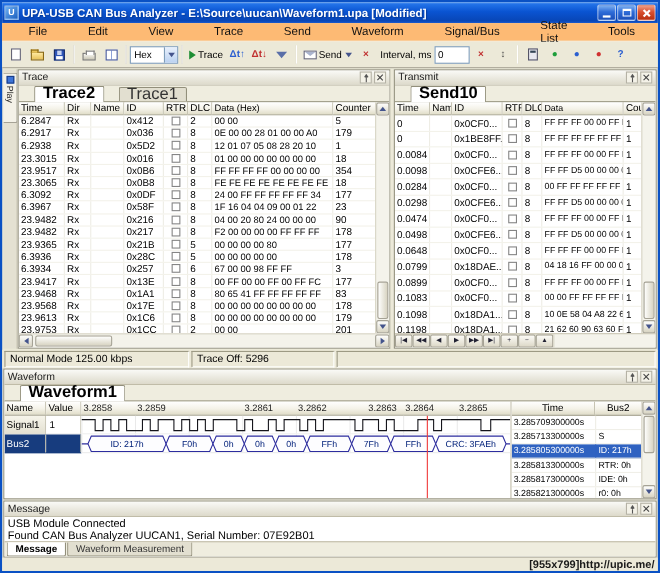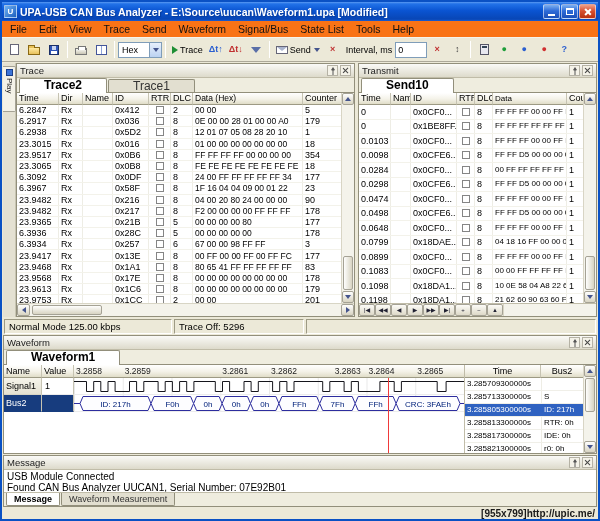--- a/index.html
+++ b/index.html
@@ -14,21 +14,21 @@
   .tb{width:17px;height:15px;border:1px solid rgba(255,255,255,.55);border-radius:2px;margin-left:1px;display:flex;align-items:center;justify-content:center;flex:none;}
   .tb-min,.tb-max{background:linear-gradient(180deg,#7EB0F0,#2E6CD8 45%,#1B4FB8);}
   .tb-close{background:linear-gradient(180deg,#F0A088,#D85030 45%,#B83010);}
   .g-min{width:7px;height:2px;background:#fff;margin-top:7px;}
   .g-max{width:8px;height:7px;border:1px solid #fff;border-top:2px solid #fff;}
   .g-x{position:relative;width:8px;height:8px;}
   .g-x::before,.g-x::after{content:"";position:absolute;left:3.5px;top:0;width:1.6px;height:8px;background:#fff;}
   .g-x::before{transform:rotate(45deg);}.g-x::after{transform:rotate(-45deg);}
 
   
-  .menubar{height:17px;display:flex;align-items:center;background:#f97316;padding-left:2px;flex:none;border-bottom:1px solid #F6F4EC;}
+  .menubar{height:17px;display:flex;align-items:center;background:#fdba74;padding-left:18px;flex:none;border-bottom:1px solid #F6F4EC;gap:25px;}
   .menu-item{font-size:10.5px;padding:1px 6px;color:#111;}
   .toolbar{height:24px;display:flex;align-items:center;background:#ECE9D8;border-bottom:1px solid #ACA899;padding:1px 2px;flex:none;overflow:hidden;}
   .tbtn{display:flex;align-items:center;gap:2px;justify-content:center;min-width:20px;height:20px;padding:0 2px;border:1px solid transparent;background:transparent;font-family:inherit;}
   .tsep{width:1px;height:17px;background:#ACA899;border-right:1px solid #fff;margin:0 3px;flex:none;}
   .glyph{font-size:9px;font-weight:bold;line-height:1;}
   .tbl{font-size:9px;color:#000;}
   .tlabel{font-size:9px;color:#000;margin:0 3px;}
   .tinput{width:32px;height:16px;border:1px solid #7F9DB9;font-size:9px;padding:0 2px;font-family:inherit;}
   .tcombo{width:44px;height:16px;border:1px solid #7F9DB9;background:#fff;display:flex;align-items:center;}
   .combo-text{flex:1;font-size:9px;padding-left:3px;}
@@ -67,21 +67,21 @@
   .panel{background:#fff;border:1px solid #928F7B;display:flex;flex-direction:column;overflow:hidden;}
   .trace-panel{width:339px;flex:none;}
   .transmit-panel{flex:1;}
   .panel-title{height:14px;background:linear-gradient(180deg,#FAFAF7,#DDDACB);border-bottom:1px solid #C0BCA8;display:flex;align-items:center;font-size:9.5px;padding:0 3px;color:#222;flex:none;}
   .panel-title .spacer{flex:1;}
   .pt-btn{width:11px;height:11px;margin-left:2px;border:1px solid #B5B2A5;background:#F4F2E8;display:flex;align-items:center;justify-content:center;flex:none;}
   .sm-x{position:relative;width:7px;height:7px;}
   .sm-x::before,.sm-x::after{content:"";position:absolute;left:3px;top:0;width:1.3px;height:7px;background:#444;}
   .sm-x::before{transform:rotate(45deg);}.sm-x::after{transform:rotate(-45deg);}
   .tabs{display:flex;align-items:flex-end;height:15px;background:#EFEDDF;border-bottom:1px solid #928F7B;padding-left:2px;gap:1px;flex:none;}
-  .ptab{font-size:12px;height:13px;line-height:12px;padding:0 24px;background:#E2DFD0;border:1px solid #928F7B;border-bottom:none;border-radius:2px 2px 0 0;color:#333;white-space:nowrap;}
+  .ptab{font-size:15px;height:13px;line-height:12px;padding:0 7px;background:#E2DFD0;border:1px solid #928F7B;border-bottom:none;border-radius:2px 2px 0 0;color:#333;white-space:nowrap;margin-left:12px;}
   .ptab.active{background:#fff;height:15px;margin-bottom:-1px;font-weight:bold;color:#000;}
   .grid-wrap{flex:1;display:flex;overflow:hidden;}
   .grid-col{flex:1;display:flex;flex-direction:column;overflow:hidden;}
   .grid-header{display:flex;height:12px;flex:none;}
   .gh{background:linear-gradient(180deg,#FFFFFF,#F4F2E8 55%,#E0DDC8);border-right:1px solid #C6C3B2;border-bottom:1px solid #9D9A84;font-size:9px;padding:0 2px;line-height:11px;overflow:hidden;white-space:nowrap;flex:none;}
   .grid-rows{flex:1;overflow:hidden;background:#fff;}
   .grid-row{display:flex;align-items:center;border-bottom:1px solid #F3F2EA;}
   .tg .grid-row{height:11.2px;}
   .xg .grid-row{height:14.5px;}
   .gc{font-size:9px;line-height:10px;padding:0 2px;border-right:1px solid #EEEDE5;overflow:hidden;white-space:nowrap;display:flex;align-items:center;height:100%;flex:none;}
@@ -579,21 +579,21 @@
                 <div class="gc c1"></div>
                 <div class="gc c2">0x1BE8FF...</div>
                 <div class="gc c3 cbc">
                   <span class="cb"></span>
                 </div>
                 <div class="gc c4">8</div>
                 <div class="gc c5">FF FF FF FF FF FF FF FF</div>
                 <div class="gc c6">1</div>
               </div>
               <div class="grid-row">
-                <div class="gc c0">0.0103</div>
+                <div class="gc c0">0.0084</div>
                 <div class="gc c1"></div>
                 <div class="gc c2">0x0CF0...</div>
                 <div class="gc c3 cbc">
                   <span class="cb"></span>
                 </div>
                 <div class="gc c4">8</div>
                 <div class="gc c5">FF FF FF 00 00 FF FF FF</div>
                 <div class="gc c6">1</div>
               </div>
               <div class="grid-row">

